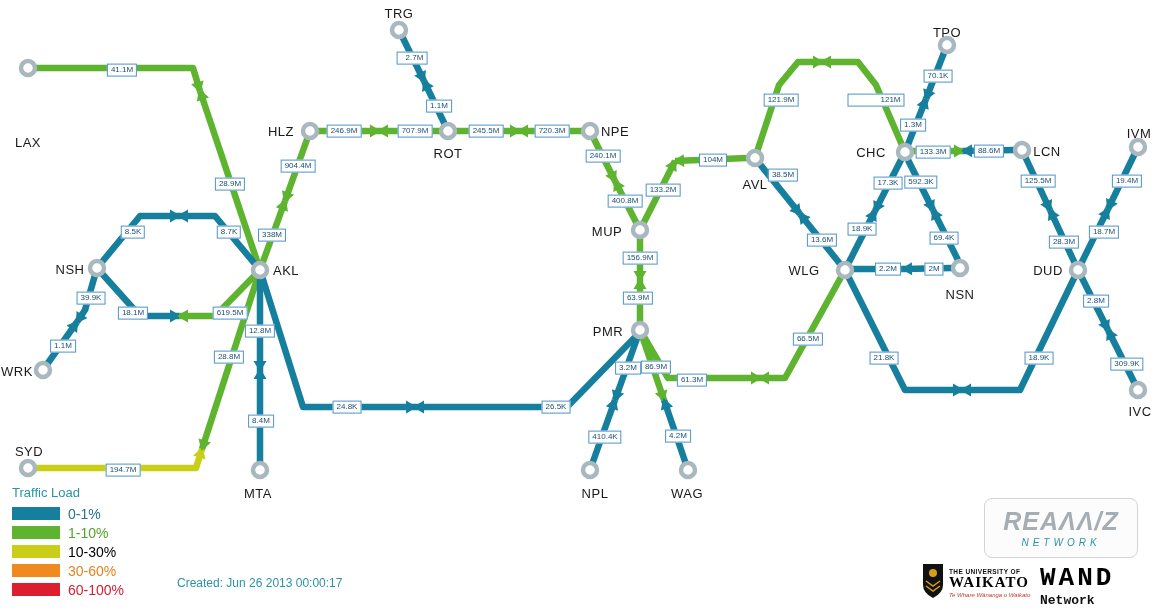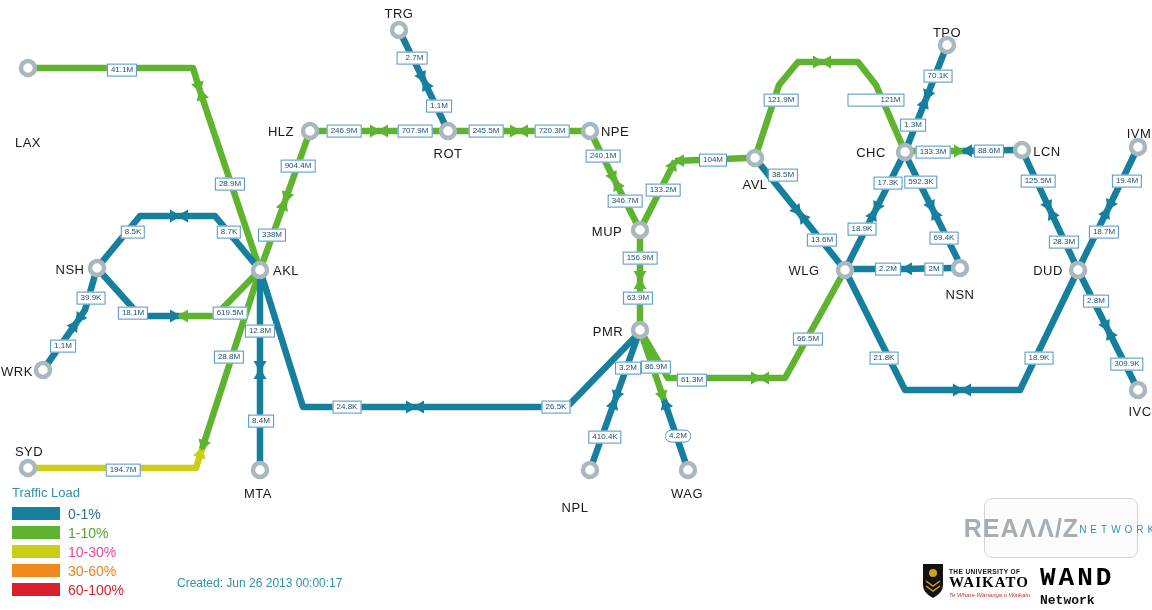--- a/index.html
+++ b/index.html
@@ -11,22 +11,22 @@
   .tlabel{position:absolute;transform:translate(-50%,-50%);font-size:8px;color:#1b4f72;
           background:#ffffff;border:1px solid #4f93c8;padding:1px 3px;line-height:1.1;
           white-space:nowrap;}
   .legend{position:absolute;left:12px;top:485px;}
   .legend-title{font-size:13px;color:#2b93a8;margin-bottom:7px;}
   .legend-row{display:flex;align-items:center;margin-bottom:6px;height:13px;}
   .legend-swatch{width:48px;height:13px;margin-right:8px;}
   .legend-label{font-size:14px;}
   .created{position:absolute;left:177px;top:576px;font-size:12px;color:#2b93a8;}
   .reannz{position:absolute;left:984px;top:498px;width:152px;height:58px;border:1px solid #d4d4d4;
-          border-radius:8px;background:#fcfcfc;display:flex;flex-direction:row;
-          align-items:center;justify-content:center;}
+          border-radius:8px;background:#fcfcfc;display:flex;flex-direction:column;
+          align-items:center;justify-content:center;font-style:italic;}
   .reannz-name{font-size:25px;font-weight:bold;color:#a6adb3;letter-spacing:1px;line-height:1;}
   .reannz-caption{font-size:10px;color:#2b93a8;letter-spacing:4px;margin-top:3px;}
   .waikato{position:absolute;left:922px;top:563px;display:flex;align-items:center;}
   .waikato-crest{margin-right:5px;}
   .waikato-text1{font-size:6.5px;font-weight:bold;color:#111;letter-spacing:.4px;}
   .waikato-text2{font-size:15px;font-weight:bold;color:#000;font-family:"Liberation Serif",serif;
                  line-height:1.05;letter-spacing:1px;}
   .waikato-text3{font-size:6px;color:#c0392b;font-style:italic;margin-top:1px;}
   .wand{position:absolute;left:1040px;top:565px;font-family:Liberation Mono, monospace;}
   .wand-name{font-size:26px;font-weight:bold;color:#000;letter-spacing:3px;line-height:1;}
@@ -236,21 +236,21 @@
         <div class="legend-row">
           <div class="legend-swatch" style="background: rgb(21, 127, 157);"></div>
           <div class="legend-label" style="color: rgb(42, 113, 148);">0-1%</div>
         </div>
         <div class="legend-row">
           <div class="legend-swatch" style="background: rgb(94, 179, 47);"></div>
           <div class="legend-label" style="color: rgb(85, 163, 42);">1-10%</div>
         </div>
         <div class="legend-row">
           <div class="legend-swatch" style="background: rgb(201, 206, 25);"></div>
-          <div class="legend-label" style="color: #ec4899;">10-30%</div>
+          <div class="legend-label" style="color: #000000;">10-30%</div>
         </div>
         <div class="legend-row">
           <div class="legend-swatch" style="background: rgb(240, 137, 30);"></div>
           <div class="legend-label" style="color: rgb(232, 130, 28);">30-60%</div>
         </div>
         <div class="legend-row">
           <div class="legend-swatch" style="background: rgb(220, 31, 46);"></div>
           <div class="legend-label" style="color: rgb(212, 32, 49);">60-100%</div>
         </div>
       </div>
@@ -296,37 +296,37 @@
     <div class="city" style="left: 70px; top: 269px;">NSH</div>
     <div class="city" style="left: 286px; top: 270px;">AKL</div>
     <div class="city" style="left: 607px; top: 231px;">MUP</div>
     <div class="city" style="left: 804px; top: 270px;">WLG</div>
     <div class="city" style="left: 960px; top: 294px;">NSN</div>
     <div class="city" style="left: 1048px; top: 270px;">DUD</div>
     <div class="city" style="left: 17px; top: 371px;">WRK</div>
     <div class="city" style="left: 608px; top: 331px;">PMR</div>
     <div class="city" style="left: 29px; top: 451px;">SYD</div>
     <div class="city" style="left: 258px; top: 493px;">MTA</div>
-    <div class="city" style="left: 575px; top: 493px; margin-top: 14px;">NPL</div>
+    <div class="city" style="left: 595px; top: 493px;">NPL</div>
     <div class="city" style="left: 687px; top: 493px;">WAG</div>
     <div class="city" style="left: 1140px; top: 411px;">IVC</div>
     <div class="tlabel" style="left: 122px; top: 70px;">41.1M</div>
     <div class="tlabel" style="left: 230px; top: 184px;">28.9M</div>
     <div class="tlabel" style="left: 123px; top: 470px;">194.7M</div>
     <div class="tlabel" style="left: 229px; top: 357px;">28.8M</div>
     <div class="tlabel" style="left: 412px; top: 58px; padding-left: 8px;">2.7M</div>
     <div class="tlabel" style="left: 439px; top: 106px;">1.1M</div>
     <div class="tlabel" style="left: 344px; top: 131px;">246.9M</div>
     <div class="tlabel" style="left: 415px; top: 131px;">707.9M</div>
     <div class="tlabel" style="left: 486px; top: 131px;">245.5M</div>
     <div class="tlabel" style="left: 552px; top: 131px;">720.3M</div>
     <div class="tlabel" style="left: 298px; top: 166px;">904.4M</div>
     <div class="tlabel" style="left: 272px; top: 235px;">338M</div>
     <div class="tlabel" style="left: 603px; top: 156px;">240.1M</div>
-    <div class="tlabel" style="left: 625px; top: 201px;">346.7M</div>
+    <div class="tlabel" style="left: 625px; top: 201px;">400.8M</div>
     <div class="tlabel" style="left: 663px; top: 190px;">133.2M</div>
     <div class="tlabel" style="left: 713px; top: 160px;">104M</div>
     <div class="tlabel" style="left: 783px; top: 175px;">38.5M</div>
     <div class="tlabel" style="left: 822px; top: 240px;">13.6M</div>
     <div class="tlabel" style="left: 781px; top: 100px;">121.9M</div>
     <div class="tlabel" style="left: 876px; top: 100px; padding-left: 32px;">121M</div>
     <div class="tlabel" style="left: 938px; top: 76px;">70.1K</div>
     <div class="tlabel" style="left: 913px; top: 125px;">1.3M</div>
     <div class="tlabel" style="left: 933px; top: 152px;">133.3M</div>
     <div class="tlabel" style="left: 989px; top: 151px;">88.6M</div>
@@ -344,21 +344,21 @@
     <div class="tlabel" style="left: 1127px; top: 364px;">309.9K</div>
     <div class="tlabel" style="left: 884px; top: 358px;">21.8K</div>
     <div class="tlabel" style="left: 1039px; top: 358px;">18.9K</div>
     <div class="tlabel" style="left: 692px; top: 380px;">61.3M</div>
     <div class="tlabel" style="left: 808px; top: 339px;">66.5M</div>
     <div class="tlabel" style="left: 640px; top: 258px;">156.9M</div>
     <div class="tlabel" style="left: 638px; top: 298px;">63.9M</div>
     <div class="tlabel" style="left: 628px; top: 368px;">3.2M</div>
     <div class="tlabel" style="left: 605px; top: 437px;">410.4K</div>
     <div class="tlabel" style="left: 656px; top: 367px;">86.9M</div>
-    <div class="tlabel" style="left: 678px; top: 436px; border-radius: 6px;">4.2M</div>
+    <div class="tlabel" style="left: 678px; top: 436px;">4.2M</div>
     <div class="tlabel" style="left: 347px; top: 407px;">24.8K</div>
     <div class="tlabel" style="left: 556px; top: 407px;">26.5K</div>
     <div class="tlabel" style="left: 133px; top: 232px;">8.5K</div>
     <div class="tlabel" style="left: 229px; top: 232px;">8.7K</div>
     <div class="tlabel" style="left: 133px; top: 313px;">18.1M</div>
     <div class="tlabel" style="left: 230px; top: 313px;">619.5M</div>
     <div class="tlabel" style="left: 91px; top: 298px;">39.9K</div>
     <div class="tlabel" style="left: 63px; top: 346px;">1.1M</div>
     <div class="tlabel" style="left: 260px; top: 331px;">12.8M</div>
     <div class="tlabel" style="left: 261px; top: 421px;">8.4M</div>

